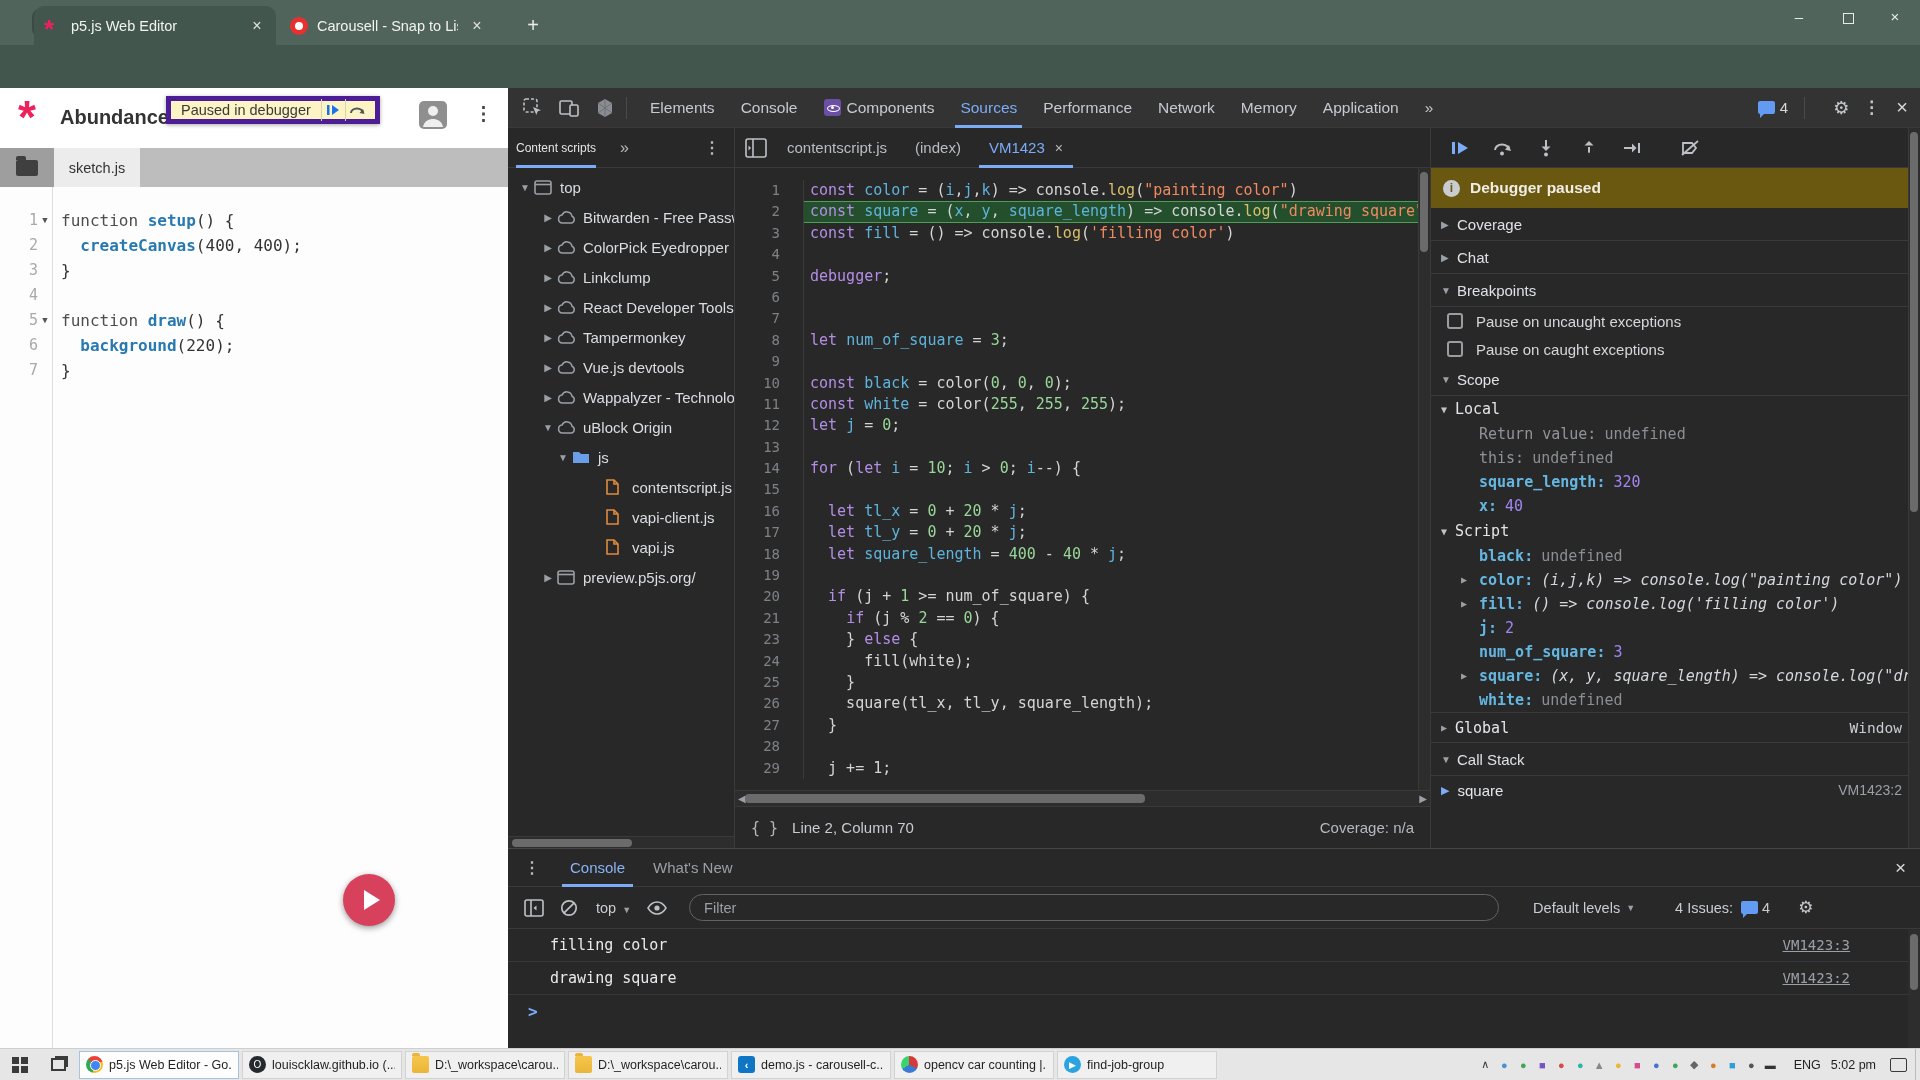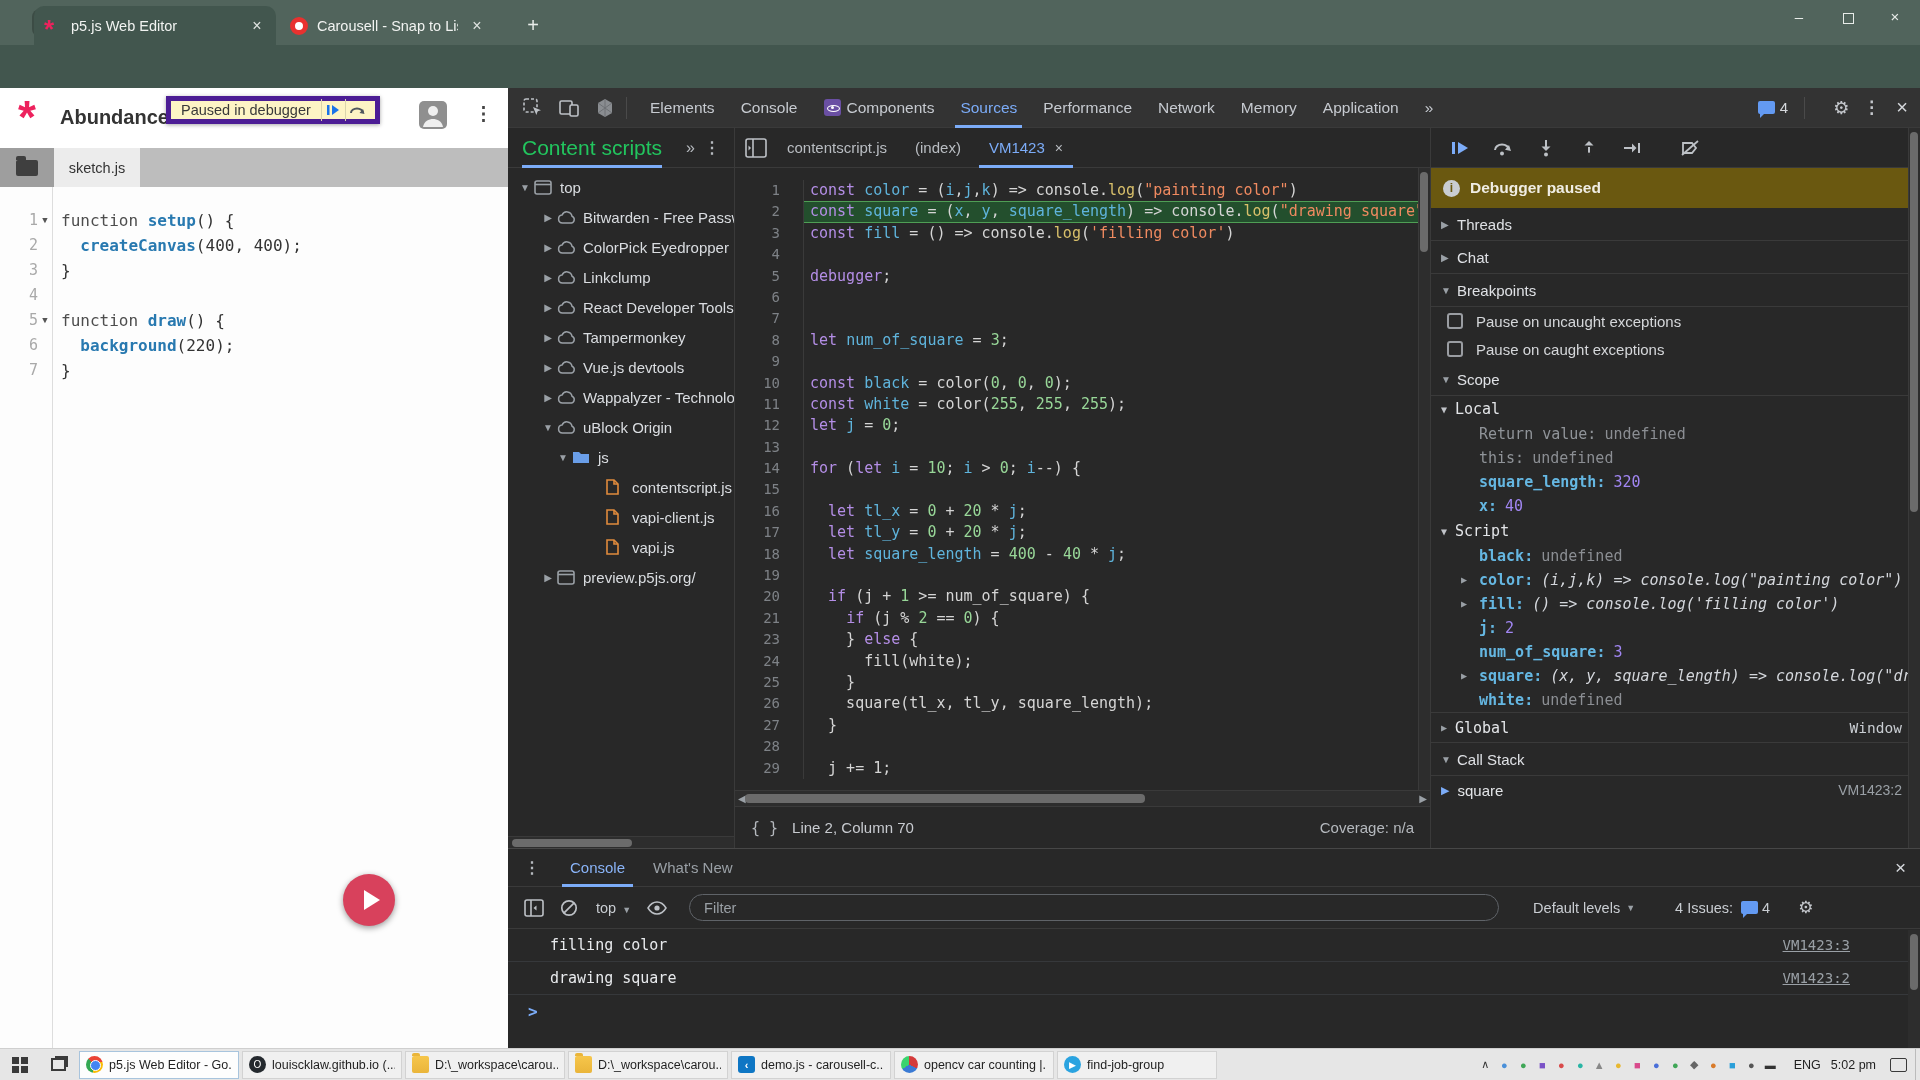--- a/index.html
+++ b/index.html
@@ -73,21 +73,21 @@
   .bubble:after { content:""; position:absolute; left:2px; bottom:-4px; border-left:4px solid #639af2; border-bottom:4px solid transparent; }
   #dt-right { margin-left:auto; display:flex; align-items:center; }
   #dt-right .n4 { color:#d5d8dc; font-size:15px; }
   .dt-gear { color:#c4c7cc; font-size:18px; margin:0 14px 0 18px; }
   .dt-kebab { color:#c4c7cc; font-size:17px; font-weight:bold; margin-right:16px; }
   .dt-x { color:#d5d8dc; font-size:20px; margin-right:12px; }
 
   
   #src-side { left:0; top:40px; width:227px; height:720px; border-right:1px solid #3a3a3a; }
   #src-side-head { height:40px; border-bottom:1px solid #3a3a3a; display:flex; align-items:center; }
-  #cs-tab { color:#22c55e; font-size:21px; margin-left:14px; height:40px; display:flex; align-items:center; position:relative; }
+  #cs-tab { color:#e5e5e5; font-size:12px; margin-left:8px; height:40px; display:flex; align-items:center; position:relative; }
   #cs-tab:after { content:""; position:absolute; left:0; right:0; bottom:0; height:3px; background:#7cacf8; }
   #cs-more { color:#b5b9be; font-size:16px; margin-left:24px; }
   #cs-kebab { color:#b5b9be; font-size:16px; font-weight:bold; margin-left:auto; margin-right:14px; }
   #src-tree { padding-top:4px; }
   .trow { height:30px; display:flex; align-items:center; font-size:15px; color:#dadde1; white-space:nowrap; overflow:hidden; }
   .trow .ar { width:14px; font-size:10px; color:#9aa0a6; text-align:center; flex:0 0 auto; }
   .trow .tico { width:20px; margin:0 6px 0 2px; flex:0 0 auto; display:flex; }
   #side-hscroll { position:absolute; left:0; bottom:0; width:226px; height:12px; background:#2d2d2d; border-top:1px solid #3a3a3a; }
   #side-hthumb { position:absolute; left:4px; top:2px; width:120px; height:8px; background:#6b6b6b; border-radius:4px; }
 
@@ -733,21 +733,21 @@
             <line x1="2" y1="16" x2="18" y2="2" stroke="#bdc1c6" stroke-width="1.8"></line>
           </svg>
       </span>
     </div>
     <div id="dbg-banner">
       <span id="info-i">i</span>
       <span>Debugger paused</span>
     </div>
     <div class="dbg-sec">
         <span class="ar">▶</span>
-        <span>Threads</span>
+        <span>Coverage</span>
       </div>
     <div class="dbg-sec">
         <span class="ar">▶</span>
         <span>Chat</span>
       </div>
     <div class="dbg-sec">
         <span class="ar">▼</span>
         <span>Breakpoints</span>
       </div>
     <div class="dbg-chk">

